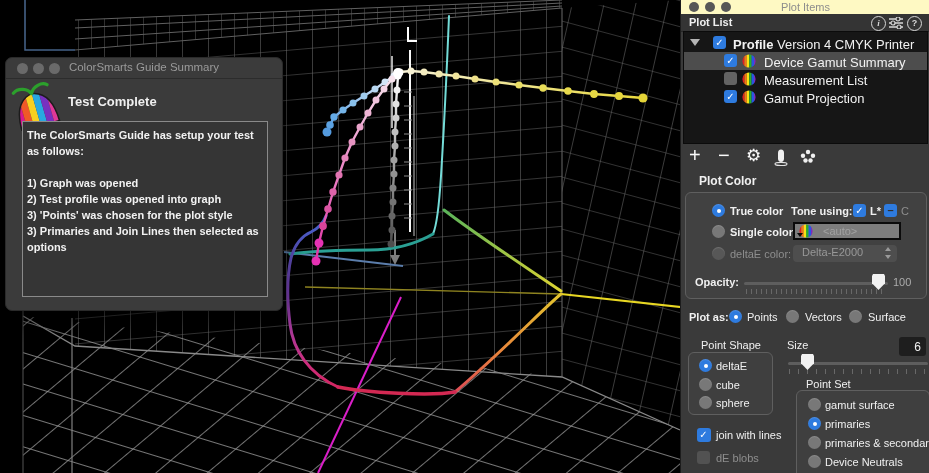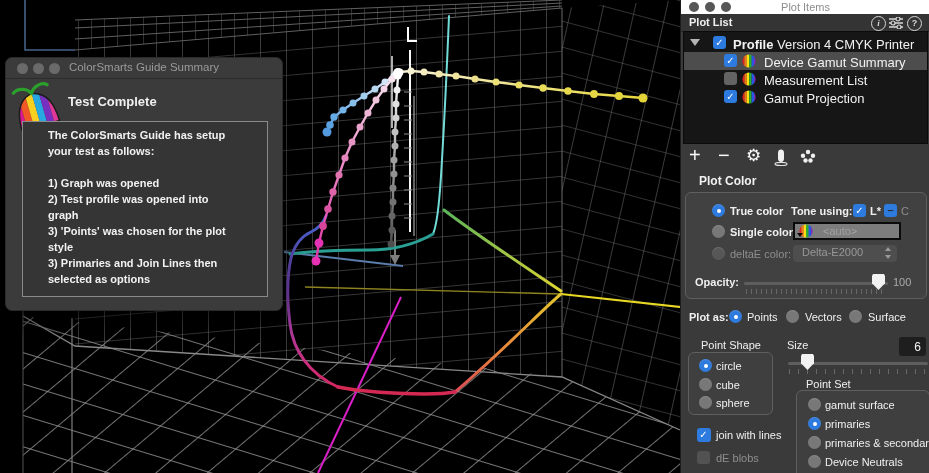--- a/index.html
+++ b/index.html
@@ -22,42 +22,42 @@
   .cb.dis{background:#525252;} .cb.dis::after{content:'';}
   .thumb{position:absolute;width:13px;height:16px;background:#f2f2f2;clip-path:polygon(8% 0,92% 0,100% 12%,100% 58%,50% 100%,0 58%,0 12%);}
   .track{position:absolute;height:3px;background:#5e5e5e;border-radius:2px;}
   .ticks{position:absolute;height:5px;background:repeating-linear-gradient(90deg,#686868 0 1px,transparent 1px 5px);}
   .gbox{position:absolute;background:#414141;border:1px solid #5f5f5f;border-radius:6px;}
   .tri-down{position:absolute;width:0;height:0;border-left:5px solid transparent;border-right:5px solid transparent;border-top:7px solid #b5b5b5;}
   .circ-ic{position:absolute;width:13px;height:13px;border:1.4px solid #d6d6d6;border-radius:50%;color:#d6d6d6;font-size:9px;line-height:13px;text-align:center;font-weight:bold;}
   .rb{position:absolute;width:14px;height:14px;}
   
   #panel{position:absolute;left:680px;top:0;width:249px;height:473px;background:#3a3a3a;border-left:1px solid #1c1c1c;box-sizing:border-box;}
-  #panel-titlebar{position:absolute;left:0;top:0;width:249px;height:14px;background:#ffffff;border-bottom:1px solid #2e2e2e;}
+  #panel-titlebar{position:absolute;left:0;top:0;width:249px;height:14px;background:#fef9c3;border-bottom:1px solid #2e2e2e;}
   .tl{position:absolute;top:2px;width:10px;height:10px;border-radius:50%;background:#575757;}
   #panel-title{position:absolute;left:0;right:0;top:1px;text-align:center;font-size:11px;color:#8d8d8d;}
   #plotlist-bar{position:absolute;left:0;top:14px;width:249px;height:17px;background:#343434;border-bottom:1px solid #262626;}
   #tree{position:absolute;left:2px;top:31px;width:245px;height:113px;background:#161616;border:1px solid #0b0b0b;box-sizing:border-box;}
   .trow{position:absolute;left:0;width:243px;height:18px;}
   .trow .rlbl{position:absolute;top:3px;font-size:13px;color:#f2f2f2;white-space:nowrap;}
   .sel-row{background:#4d4d4d;}
   .tbtn{position:absolute;font-size:20px;font-weight:300;color:#fafafa;line-height:18px;}
   .ddn{position:absolute;box-sizing:border-box;}
   .stepper{position:absolute;width:9px;height:12px;}
   .stepper::before{content:'';position:absolute;left:1px;top:0;border-left:3.5px solid transparent;border-right:3.5px solid transparent;border-bottom:4px solid #9a9a9a;}
   .stepper::after{content:'';position:absolute;left:1px;bottom:0;border-left:3.5px solid transparent;border-right:3.5px solid transparent;border-top:4px solid #9a9a9a;}
   .mini-tri{position:absolute;width:0;height:0;border-left:3px solid transparent;border-right:3px solid transparent;border-top:4px solid #0a0a0a;}
   
   #dialog{position:absolute;left:5px;top:57px;width:278px;height:254px;background:#3b3b3b;border-radius:7px;
           box-shadow:0 10px 26px rgba(0,0,0,.6);border:1px solid #2a2a2a;box-sizing:border-box;}
   #dlg-titlebar{position:absolute;left:0;top:0;right:0;height:20px;border-bottom:1px solid #2c2c2c;}
   .dtl{position:absolute;top:5px;width:11px;height:11px;border-radius:50%;background:#6a6a6a;}
   #dlg-title{position:absolute;left:0;right:0;top:3px;text-align:center;font-size:11.5px;color:#9a9a9a;}
   #dlg-text{position:absolute;left:16px;top:63px;width:246px;height:176px;background:#353535;border:1px solid #8a8a8a;
-            box-sizing:border-box;padding:5px 25px;font-size:11px;font-weight:bold;color:#f2f2f2;line-height:16px;}
+            box-sizing:border-box;padding:5px 4px;font-size:11px;font-weight:bold;color:#f2f2f2;line-height:16px;}
   .gap{height:16px;}
 </style>
 </head>
 <body>
 
 <div id="stage">
 
   <svg id="scene" width="929" height="473" viewBox="0 0 929 473">
     <defs>
       <pattern id="wallGrid" width="26" height="25" patternUnits="userSpaceOnUse" patternTransform="skewY(-5)">
@@ -372,21 +372,21 @@
     <span class="radio sel" style="left:48px;top:310px"></span>
     <span class="lbl" style="left:66px;top:311px">Points</span>
     <span class="radio" style="left:105px;top:310px"></span>
     <span class="lbl" style="left:124px;top:311px">Vectors</span>
     <span class="radio" style="left:168px;top:310px"></span>
     <span class="lbl" style="left:187px;top:311px">Surface</span>
 
     <span class="lbl" style="left:20px;top:339px">Point Shape</span>
     <div class="gbox" style="left:7px;top:352px;width:83px;height:61px;background:#3f3f3f"></div>
     <span class="radio sel" style="left:18px;top:359px"></span>
-    <span class="lbl" style="left:35px;top:360px">circle</span>
+    <span class="lbl" style="left:35px;top:360px">deltaE</span>
     <span class="radio" style="left:18px;top:378px"></span>
     <span class="lbl" style="left:35px;top:379px">cube</span>
     <span class="radio" style="left:18px;top:396px"></span>
     <span class="lbl" style="left:35px;top:397px">sphere</span>
 
     <span class="lbl" style="left:106px;top:339px">Size</span>
     <span class="abs" style="left:218px;top:337px;width:27px;height:19px;background:#1e1e1e;border-radius:3px">
       <span class="lbl" style="right:5px;top:3px;font-size:12px">6</span>
     </span>
     <div class="track" style="left:107px;top:362px;width:140px"></div>

